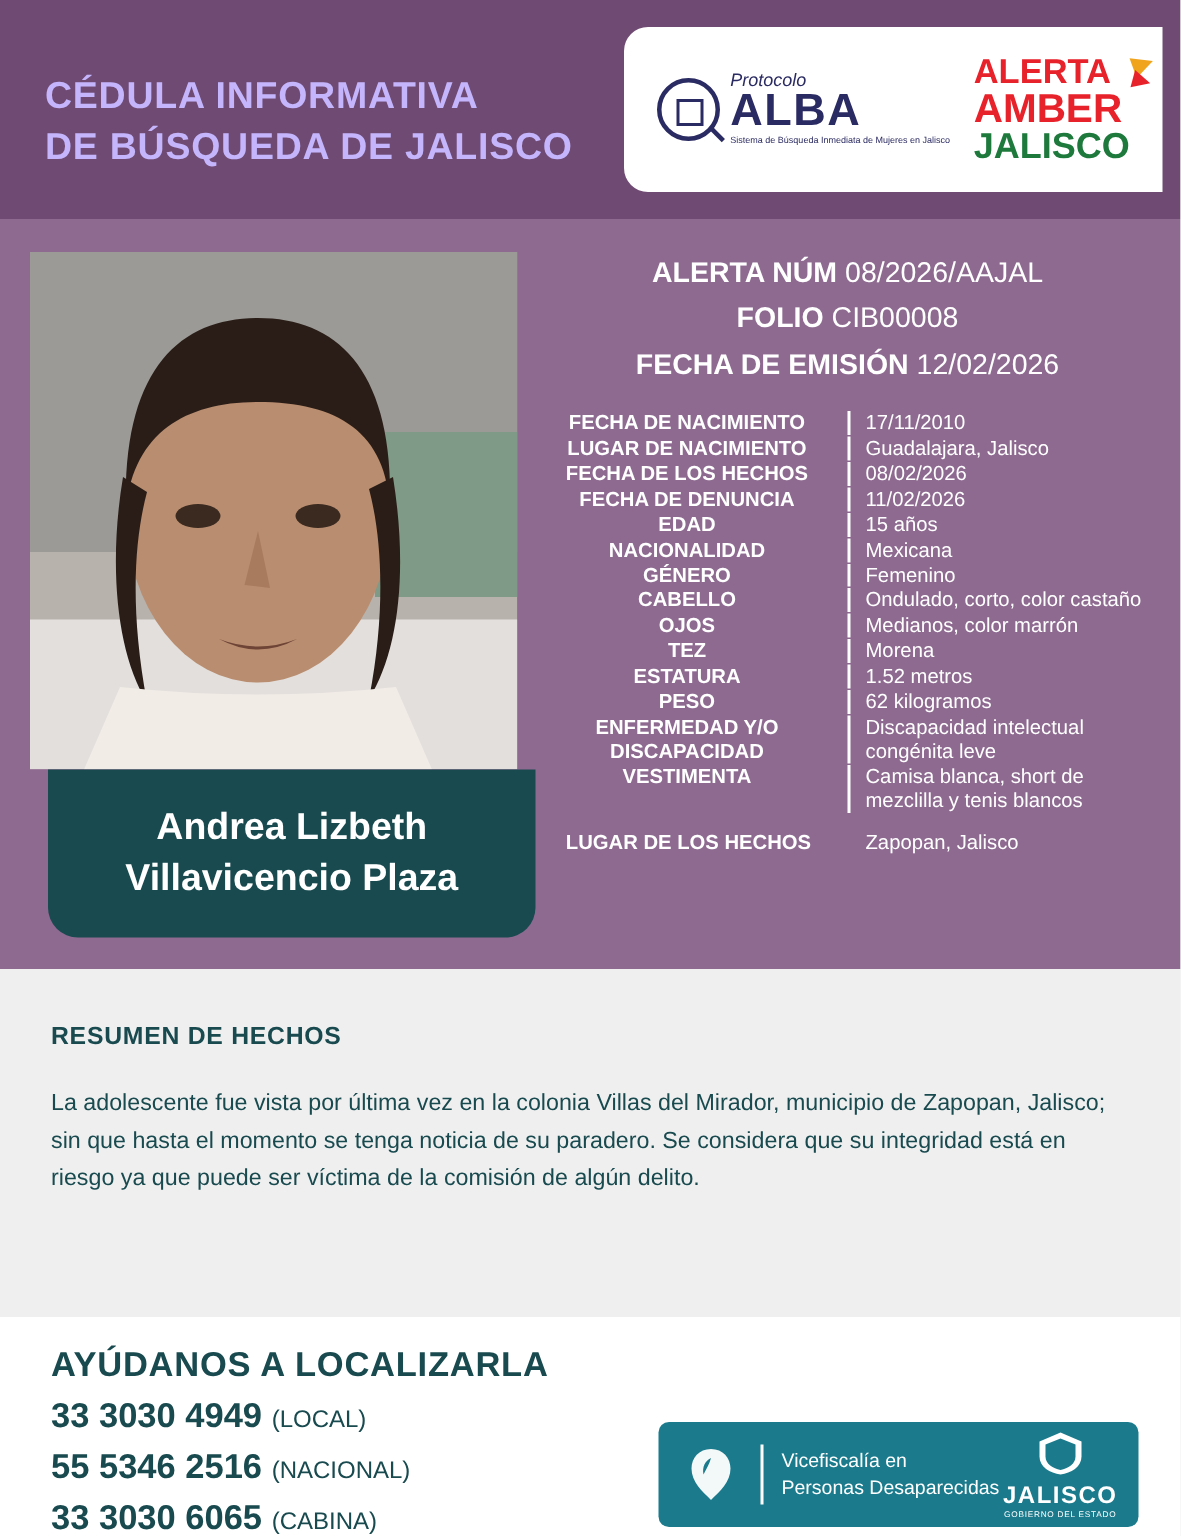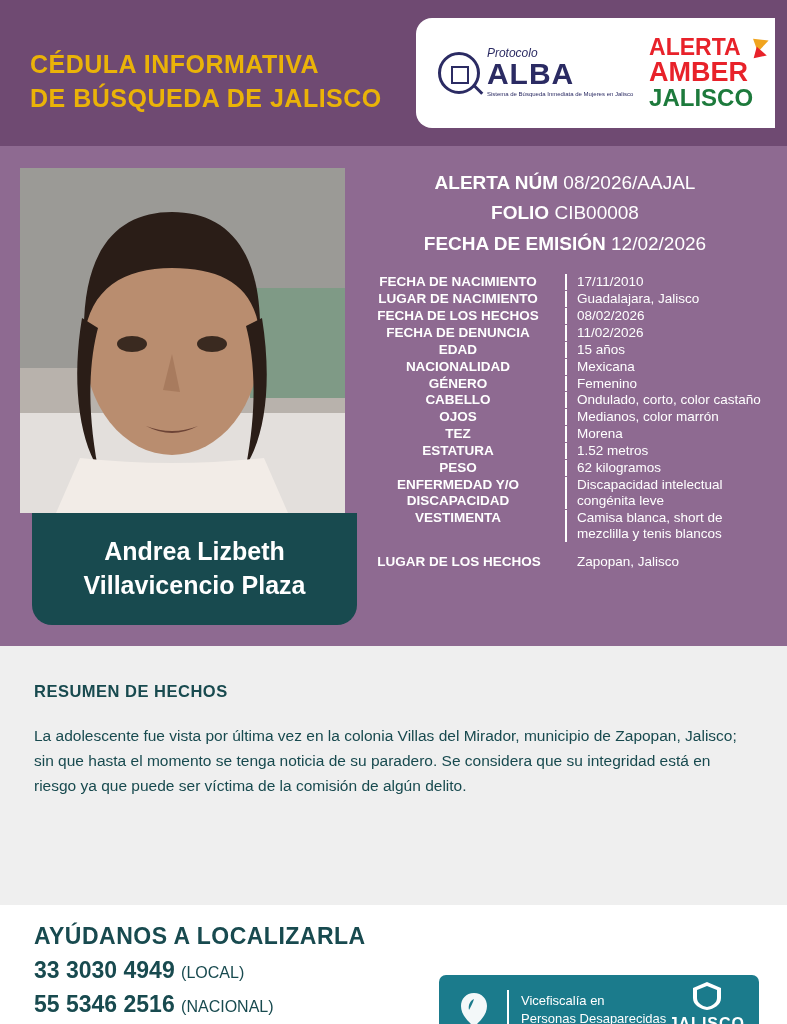--- a/index.html
+++ b/index.html
@@ -13,21 +13,21 @@
 
   
   .header {
     position: relative;
     height: 146px;
     background: #6f4a72;
   }
   .header-title {
     position: absolute;
     left: 30px; top: 48px;
-    color: #eab308;
+    color: #c4b5fd;
     font-size: 25px;
     font-weight: bold;
     letter-spacing: 0.5px;
     line-height: 1.35;
   }
   .header-title span { display:block; }
   .logos-box {
     position: absolute;
     right: 12px; top: 18px;
     width: 359px; height: 110px;
@@ -121,21 +121,21 @@
   .fval {
     padding-left: 10px; color:#ffffff; font-size: 13.5px;
     width: 208px;
   }
   .frow.noline .flab { border-right: none; }
   .frow.last { margin-top: 12px; }
 
   
   .resumen {
     position:relative;
-    height: 259px;
+    height: 232px;
     background: #efefef;
     padding: 36px 32px 0 34px;
   }
   .resumen h2 {
     color:#184a4f; font-size: 16.5px; font-weight:bold; letter-spacing:0.5px;
     margin-bottom: 22px;
   }
   .resumen p {
     color:#184a4f; font-size: 15.5px; line-height: 1.62;
   }

